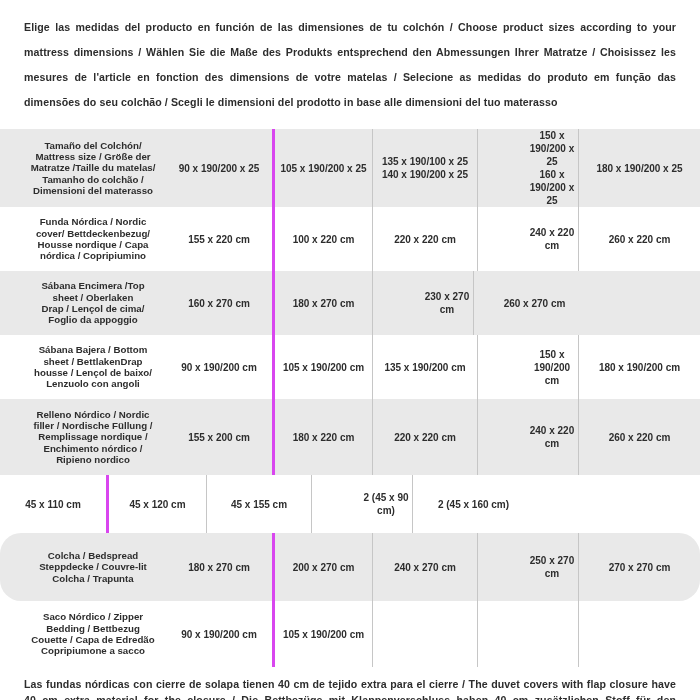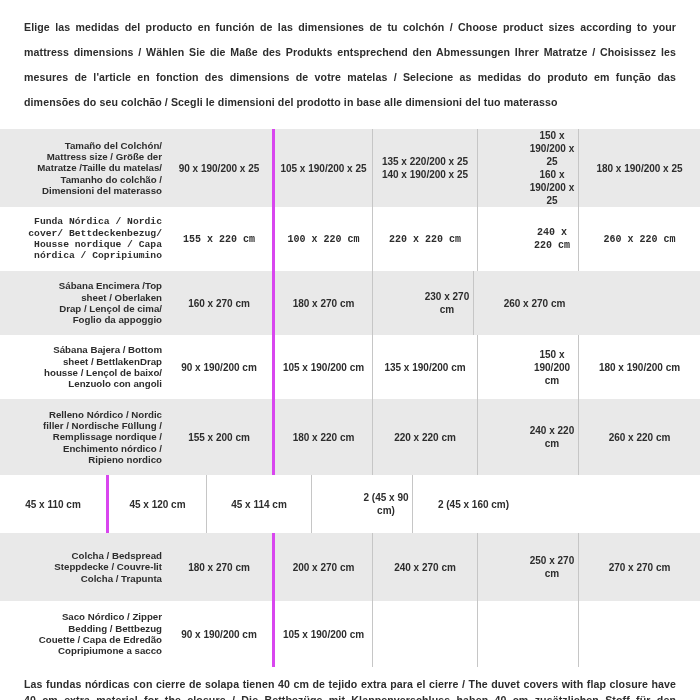--- a/index.html
+++ b/index.html
@@ -29,43 +29,43 @@
   }
   .trow {
     display: flex;
     align-items: stretch;
     width: 700px;
     box-sizing: border-box;
   }
   .trow.odd  { background: #e9e9e9; }
   .trow.even { background: #ffffff; }
   .trow:nth-child(1) { min-height: 72px; }
-  .trow:nth-child(2) { min-height: 64px; font-family: Liberation Mono, monospace; }
+  .trow:nth-child(2) { min-height: 64px; }
   .trow:nth-child(3) { min-height: 64px; }
   .trow:nth-child(4) { min-height: 64px; }
   .trow:nth-child(5) { min-height: 76px; }
   .trow:nth-child(6) { min-height: 58px; }
-  .trow:nth-child(7) { min-height: 68px; }
+  .trow:nth-child(7) { min-height: 68px; border-radius: 21px; }
   .trow:nth-child(8) { min-height: 66px; }
 
   .cell {
     box-sizing: border-box;
     display: flex;
     flex-direction: column;
     justify-content: center;
     white-space: pre-line;
     font-weight: bold;
   }
   .cell.label {
     width: 166px;
     padding-left: 24px;
     padding-right: 4px;
     font-size: 9.7px;
     line-height: 11.3px;
-    text-align: right;
+    text-align: center;
   }
   .cell.val {
     text-align: center;
     font-size: 10px;
     line-height: 13px;
   }
   .cell.v0 { width: 106px; }
   .cell.v1 { width: 100px; border-left: 3px solid #d946ef; }
   .cell.v2 { width: 105px; border-left: 1px solid #c6c6c6; }
   .cell.v3 { width: 101px; border-left: 1px solid #c6c6c6; padding-left: 48px; }
@@ -88,21 +88,21 @@
 
   <div class="size-table">
       <div class="trow odd">
         <div class="cell label">Tamaño del Colchón/
 Mattress size / Größe der
 Matratze /Taille du matelas/
 Tamanho do colchão /
 Dimensioni del materasso</div>
         <div class="cell val v0">90 x 190/200 x 25</div>
         <div class="cell val v1">105 x 190/200 x 25</div>
-        <div class="cell val v2">135 x 220/200 x 25
+        <div class="cell val v2">135 x 190/100 x 25
 140 x 190/200 x 25</div>
         <div class="cell val v3">150 x 190/200 x 25
 160 x 190/200 x 25</div>
         <div class="cell val v4">180 x 190/200 x 25</div>
       </div>
       <div class="trow even">
         <div class="cell label">Funda Nórdica /  Nordic
 cover/ Bettdeckenbezug/
 Housse nordique  / Capa
 nórdica / Copripiumino</div>
@@ -141,21 +141,21 @@
 Ripieno nordico</div>
         <div class="cell val v0">155 x 200 cm</div>
         <div class="cell val v1">180 x 220 cm</div>
         <div class="cell val v2">220 x 220 cm</div>
         <div class="cell val v3">240 x 220 cm</div>
         <div class="cell val v4">260 x 220 cm</div>
       </div>
       <div class="trow even">
         <div class="cell val v0">45 x 110 cm</div>
         <div class="cell val v1">45 x 120 cm</div>
-        <div class="cell val v2">45 x 114 cm</div>
+        <div class="cell val v2">45 x 155 cm</div>
         <div class="cell val v3">2 (45 x 90 cm)</div>
         <div class="cell val v4">2 (45 x 160 cm)</div>
       </div>
       <div class="trow odd">
         <div class="cell label">Colcha / Bedspread
 Steppdecke / Couvre-lit
 Colcha / Trapunta</div>
         <div class="cell val v0">180 x 270 cm</div>
         <div class="cell val v1">200 x 270 cm</div>
         <div class="cell val v2">240 x 270 cm</div>

